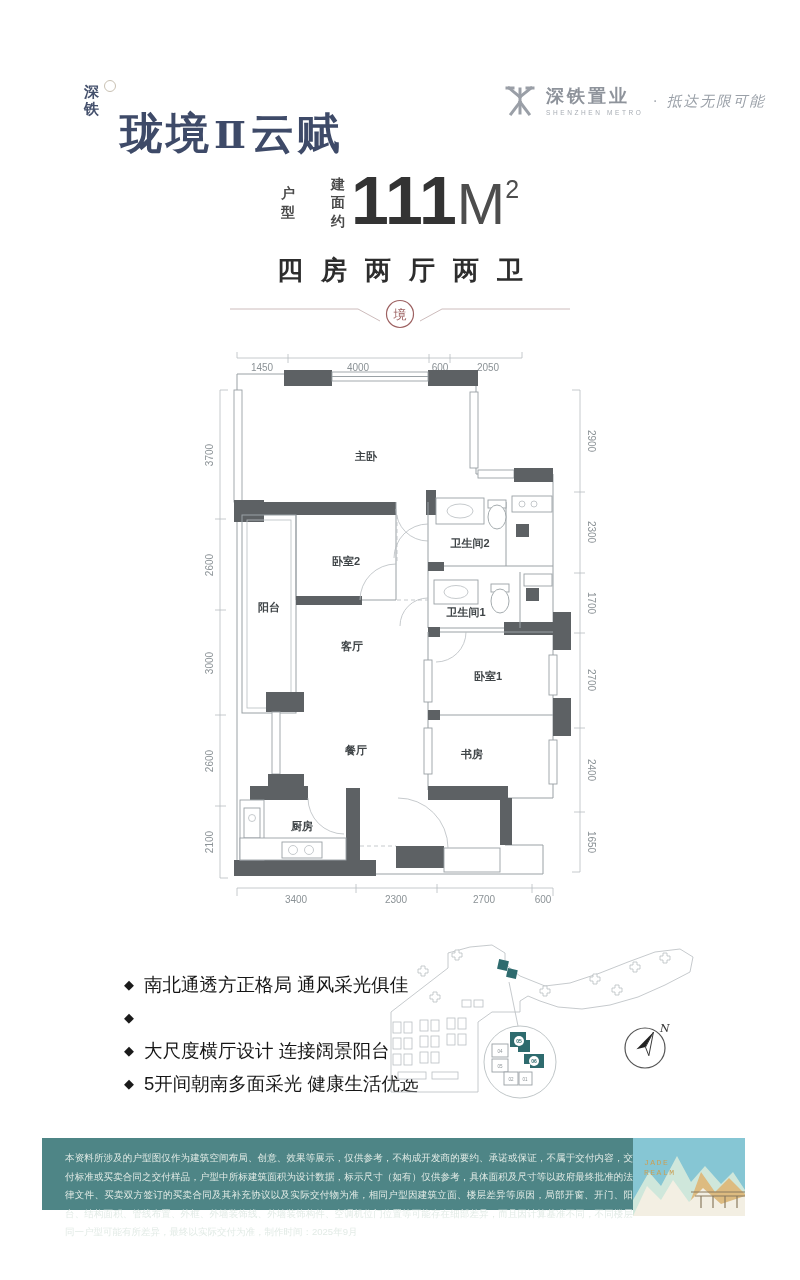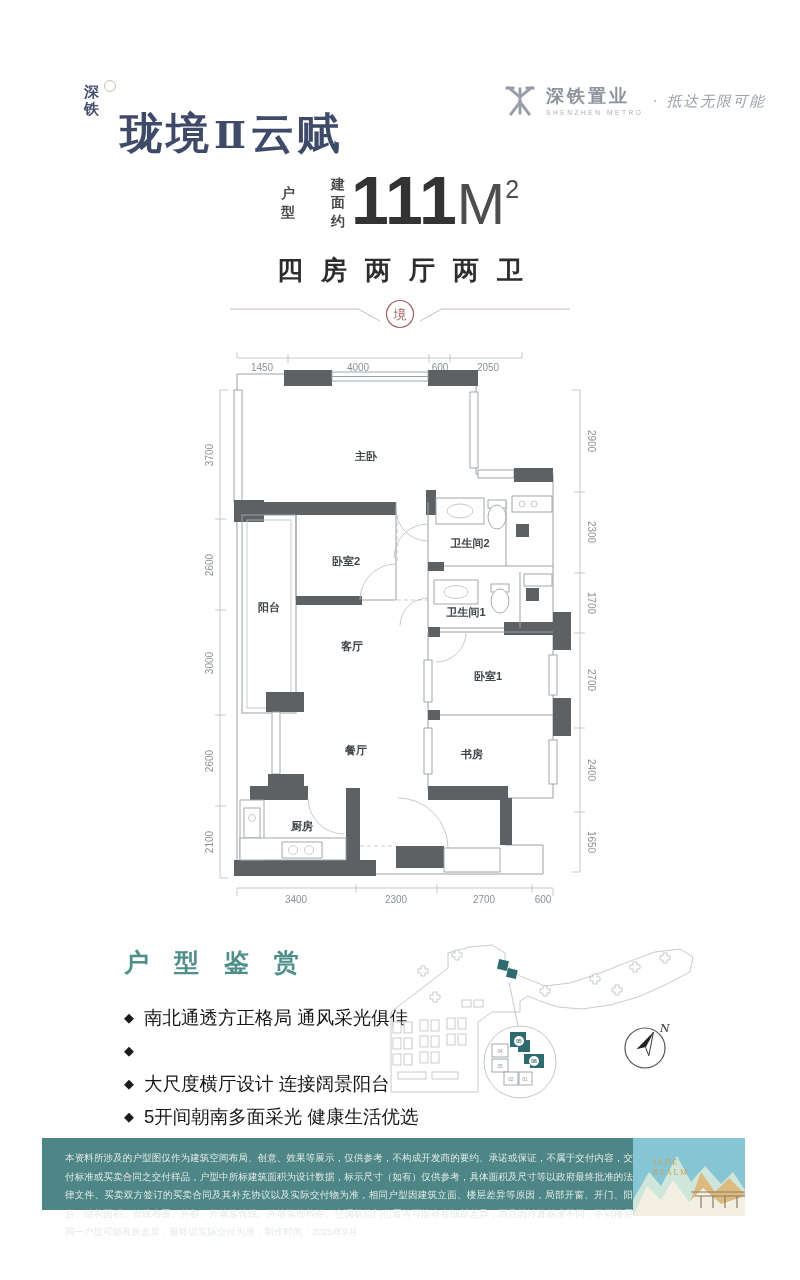--- a/index.html
+++ b/index.html
@@ -58,21 +58,21 @@
   .sitemap{position:absolute;left:385px;top:938px;}
   .unitnum{font-family:"Liberation Sans",sans-serif;font-size:4.5px;fill:#8b9296;}
   .towernum{font-family:"Liberation Sans",sans-serif;font-size:5px;font-weight:700;fill:#2e6b6e;}
   .compass-n{font-family:"DejaVu Serif",serif;font-size:11px;font-style:italic;fill:#333;}
 
   
   .footer{position:absolute;left:42px;top:1138px;width:703px;height:72px;background:#4e8586;}
   .disclaimer{position:absolute;left:23px;top:11px;width:568px;font-size:9.5px;line-height:1.95;
               color:#e2ebe6;text-align:justify;}
   .art{position:absolute;right:0;top:0;width:112px;height:78px;background:#86c6d4;overflow:hidden;}
-  .art-title{position:absolute;left:20px;top:20px;font-family:Liberation Serif, serif;font-size:8px;
+  .art-title{position:absolute;left:11px;top:20px;font-family:Liberation Mono, monospace;font-size:8px;
              letter-spacing:1.5px;color:#c8a159;line-height:1.25;}
   .art-title span{display:block;}
 </style>
 </head>
 <body>
 
 <div class="page">
 
   <div class="logo">
     <div class="logo-stack">
@@ -270,21 +270,20 @@
       <text class="room" x="269" y="611" text-anchor="middle">阳台</text>
       <text class="room" x="352" y="650" text-anchor="middle">客厅</text>
       <text class="room" x="356" y="754" text-anchor="middle">餐厅</text>
       <text class="room" x="488" y="680" text-anchor="middle">卧室1</text>
       <text class="room" x="472" y="758" text-anchor="middle">书房</text>
       <text class="room" x="302" y="830" text-anchor="middle">厨房</text>
     </g>
   </svg>
 
   <div class="features">
-    <h2>户 型 鉴 赏</h2>
     <ul>
       <li>
           <span class="diamond">◆</span>
           <span>南北通透方正格局  通风采光俱佳</span>
         </li>
       <li>
           <span class="diamond">◆</span>
         </li>
       <li>
           <span class="diamond">◆</span>

